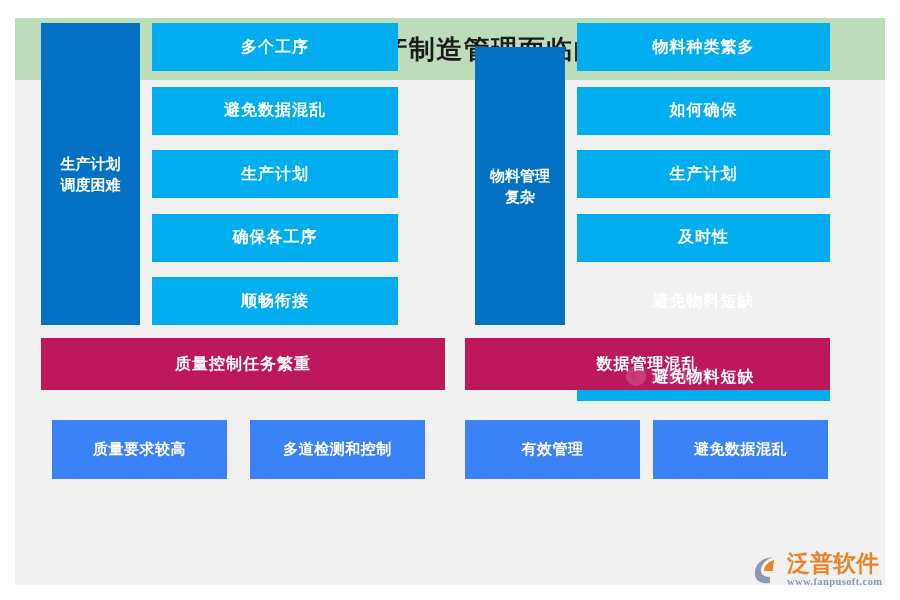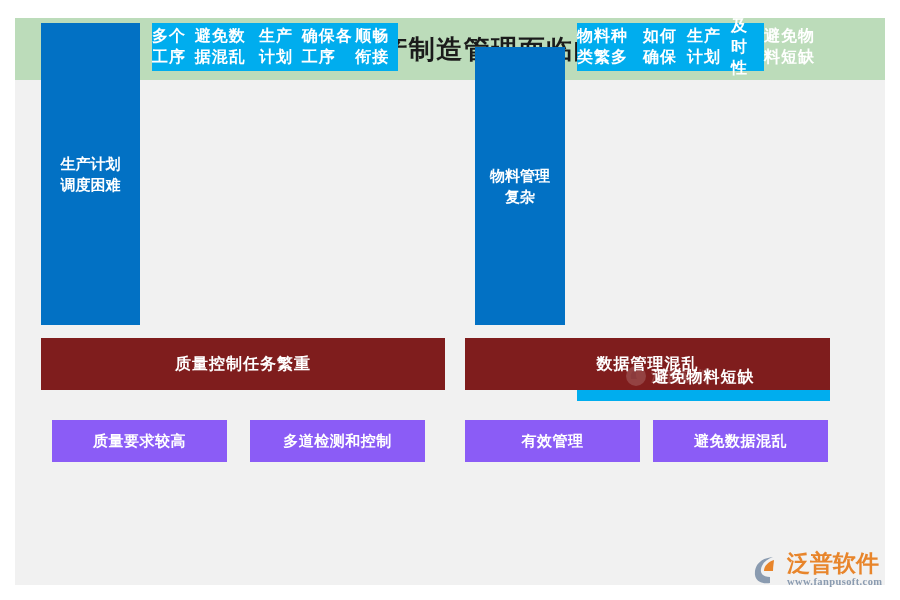--- a/index.html
+++ b/index.html
@@ -74,21 +74,21 @@
     text-align: center;
     flex: 0 0 99px;
     padding: 0 4px;
     box-sizing: border-box;
   }
   .group.right .group-label { flex-basis: 90px; margin-top: 24px; }
 
   .items {
     flex: 1 1 auto;
     display: flex;
-    flex-direction: row;
+    flex-direction: column;
     justify-content: space-between;
   }
   .item {
     background: #00adee;
     height: 48px;
     display: flex;
     align-items: center;
     justify-content: center;
     color: #ffffff;
     font-size: 16px;
@@ -96,38 +96,38 @@
     letter-spacing: 1px;
     position: relative;
     z-index: 2;
   }
 
   
   .green-bar {
     position: absolute;
     top: 338px;
     height: 52px;
-    background: #7f1d1d;
+    background: #be185d;
     display: flex;
     align-items: center;
     justify-content: center;
     color: #ffffff;
     font-size: 16px;
     font-weight: bold;
     letter-spacing: 1px;
   }
   .green-bar.g0 { left: 41px;  width: 404px; }
   .green-bar.g1 { left: 465px; width: 365px; }
 
   
   .orange-box {
     position: absolute;
     top: 420px;
-    height: 42px;
-    background: #8b5cf6;
+    height: 59px;
+    background: #3b82f6;
     display: flex;
     align-items: center;
     justify-content: center;
     color: #ffffff;
     font-size: 15px;
     font-weight: bold;
     letter-spacing: 0.5px;
   }
   .orange-box.o0 { left: 52px;  width: 175px; }
   .orange-box.o1 { left: 250px; width: 175px; }

